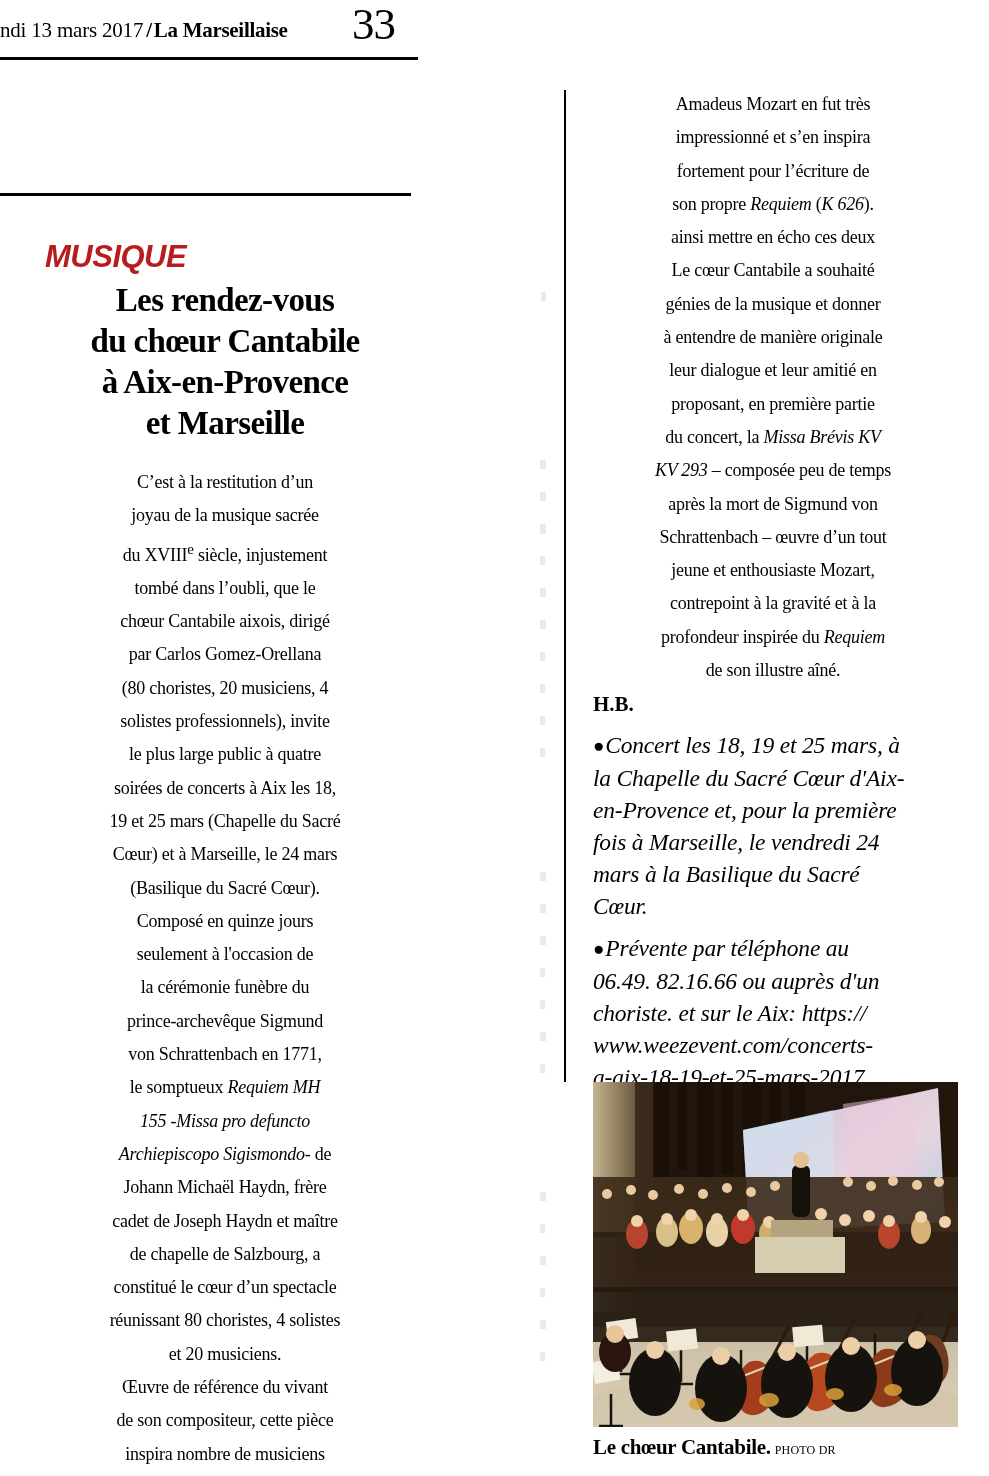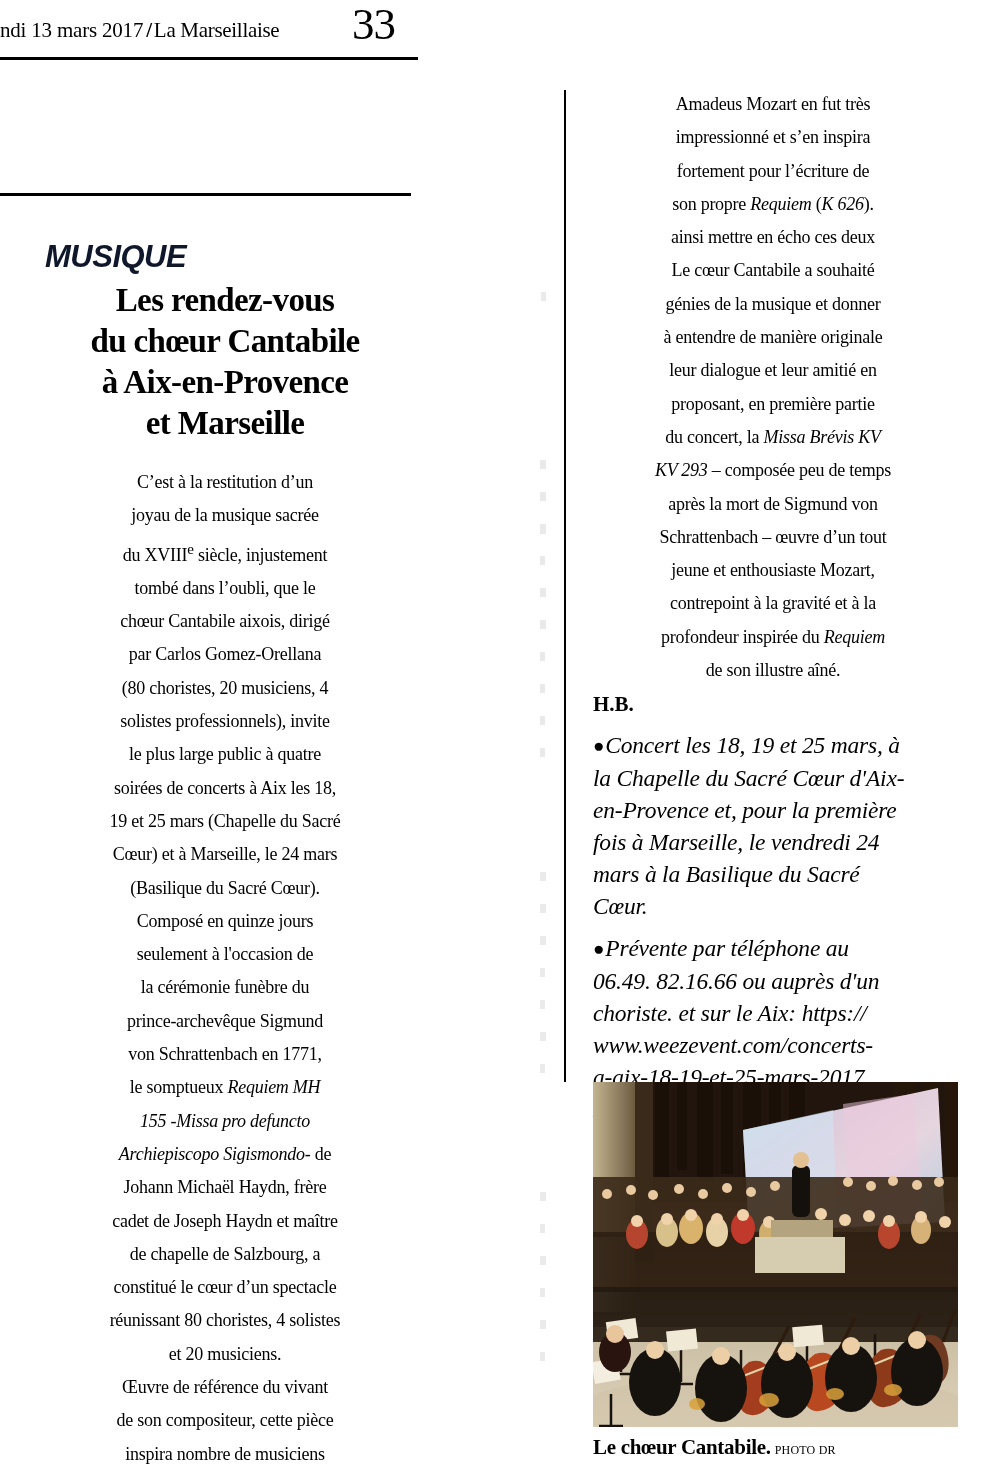--- a/index.html
+++ b/index.html
@@ -29,21 +29,21 @@
     position: absolute;
     left: 0;
     top: 0;
     white-space: nowrap;
     font-size: 21px;
     letter-spacing: -0.2px;
     line-height: 32px;
   }
   #masthead .mh-date { font-weight: normal; }
   #masthead .mh-sep  { font-weight: bold; padding: 0 2px 0 3px; }
-  #masthead .mh-title{ font-weight: normal; letter-spacing: -0.3px; }
+  #masthead .mh-title{ font-weight: bold; letter-spacing: -0.3px; }
 
   #page-number {
     position: absolute;
     left: 352px;
     top: 2px;
     font-size: 45px;
     line-height: 45px;
     letter-spacing: -1px;
     font-weight: normal;
   }
@@ -66,21 +66,21 @@
 
   
   .column {
     position: absolute;
     width: 360px;
   }
   #col-left  { left: 45px;  top: 240px; }
   #col-right { left: 593px; top: 88px;  }
 
   #kicker {
-    color: #0f172a;
+    color: #b91c1c;
     font-style: italic;
     font-weight: bold;
     font-size: 31px;
     line-height: 34px;
     letter-spacing: -0.5px;
     margin: 0 0 6px 0;
     font-family: "Liberation Sans", "DejaVu Sans", sans-serif;
   }
 
   #headline {

